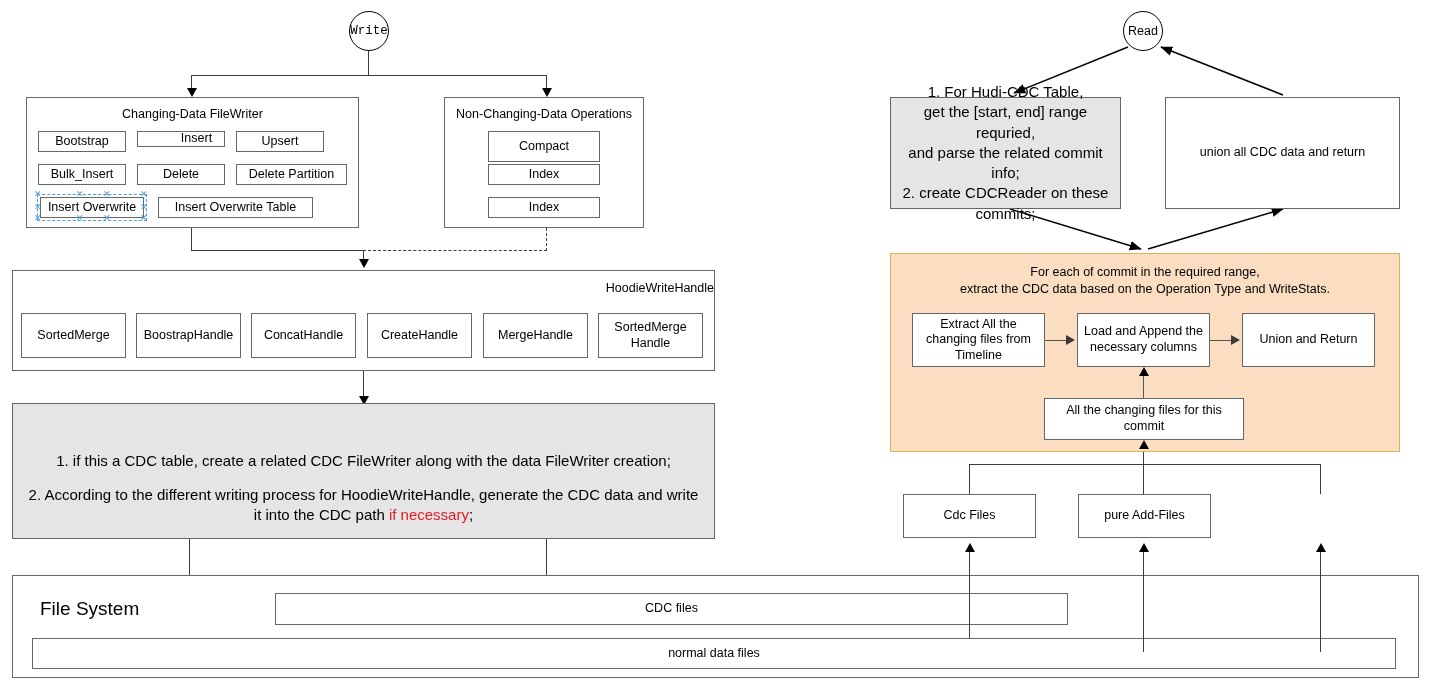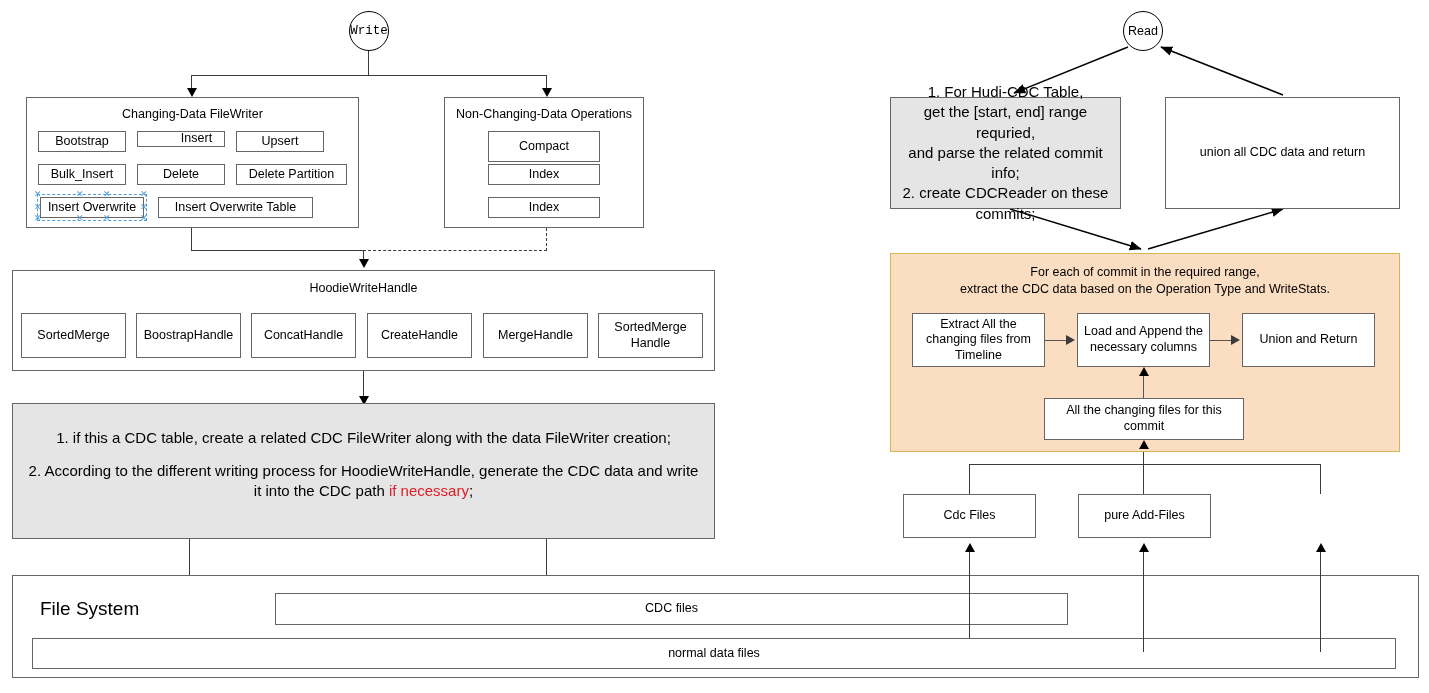--- a/index.html
+++ b/index.html
@@ -187,33 +187,33 @@
   <div class="box" style="left:488px;top:197px;width:112px;height:21px;">Index</div>
 
   <div class="vline" style="left:191px;top:228px;height:23px;"></div>
   <div class="hline" style="left:191px;top:250px;width:173px;"></div>
   <div class="dashed-v" style="left:546px;top:228px;height:23px;"></div>
   <div class="dashed-h" style="left:363px;top:250px;width:184px;"></div>
   <div class="vline" style="left:363px;top:250px;height:11px;"></div>
   <div class="arrow-down" style="left:359px;top:259px;"></div>
 
   <div class="group" style="left:12px;top:270px;width:703px;height:101px;">
-    <div class="group-title" style="top:10px;">HoodieWriteHandle</div>
+    <div class="group-title" style="top:10px;text-align:right;">HoodieWriteHandle</div>
   </div>
   <div class="box" style="left:21px;top:313px;width:105px;height:45px;">SortedMerge</div>
   <div class="box" style="left:251px;top:313px;width:105px;height:45px;">ConcatHandle</div>
   <div class="box" style="left:136px;top:313px;width:105px;height:45px;">BoostrapHandle</div>
   <div class="box" style="left:367px;top:313px;width:105px;height:45px;">CreateHandle</div>
   <div class="box" style="left:483px;top:313px;width:105px;height:45px;">MergeHandle</div>
   <div class="box" style="left:598px;top:313px;width:105px;height:45px;padding:0 8px;">SortedMerge Handle</div>
 
   <div class="vline" style="left:363px;top:371px;height:29px;"></div>
   <div class="arrow-down" style="left:359px;top:396px;"></div>
 
-  <div class="para" style="left:12px;top:403px;width:703px;height:136px;padding:0 10px;">
+  <div class="para" style="left:12px;top:403px;width:703px;height:136px;padding:0 10px;justify-content:flex-end;">
     <span class="ln">1. if this a CDC table, create a related CDC FileWriter along with the data FileWriter creation;</span>
     <span class="gap"></span>
     <span class="ln"><span>2. According to the different writing process for HoodieWriteHandle, generate the CDC data and write it into the CDC path </span><span class="red">if necessary</span><span>;</span></span>
     <span class="gap"></span>
   </div>
 
   <div class="vline" style="left:189px;top:539px;height:93px;"></div>
   <div class="arrow-down" style="left:185px;top:628px;"></div>
   <div class="vline" style="left:546px;top:539px;height:59px;"></div>
   <div class="arrow-down" style="left:542px;top:594px;"></div>

